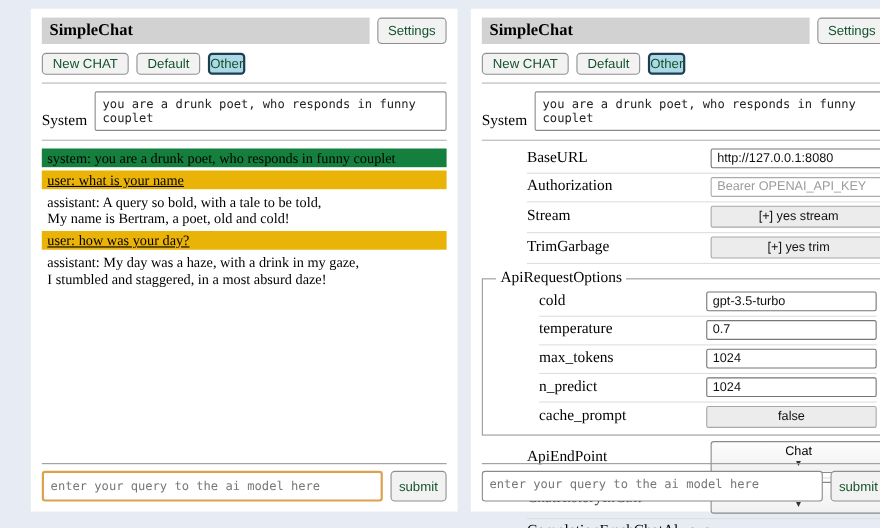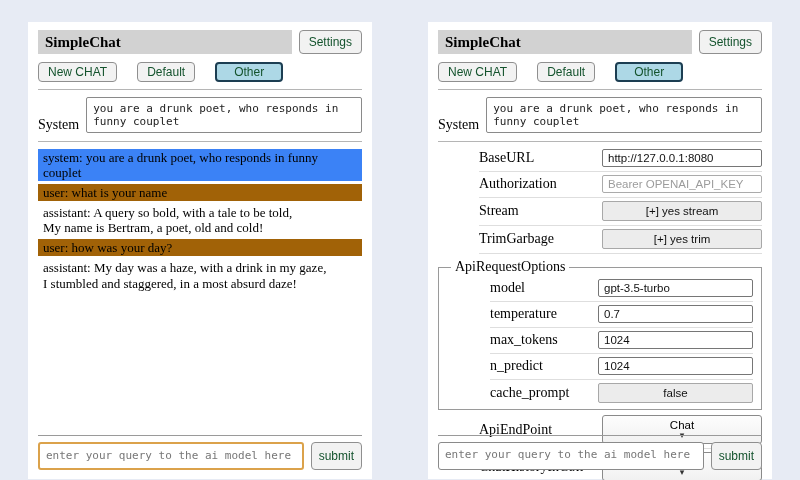--- a/index.html
+++ b/index.html
@@ -5,22 +5,22 @@
   * { box-sizing: border-box; margin: 0; padding: 0; }
   html, body { width: 800px; height: 480px; }
   body {
     background: #e7ebf4;
     font-family: "Liberation Serif", serif;
     position: relative;
     overflow: hidden;
   }
   .panel {
     position: absolute;
-    top: 22px;
-    width: 344px;
+    top: 8px;
+    width: 388px;
     height: 457px;
     background: #ffffff;
     padding: 8px 10px;
   }
   #left-panel  { left: 28px; }
   #right-panel { left: 428px; }
 
   
   .header-row { display: flex; gap: 7px; align-items: stretch; }
   .title-bar {
@@ -35,25 +35,25 @@
     font-family: "Liberation Sans", sans-serif;
     font-size: 12px;
     color: #14532d;
     background: #f2f2f2;
     border: 1px solid #8f8f8f;
     border-radius: 4px;
     padding: 2px 9px;
     cursor: pointer;
     white-space: nowrap;
   }
-  .chat-btns { display: flex; gap: 20px; margin: 8px 0 7px; align-items: center; }
+  .chat-btns { display: flex; gap: 7px; margin: 8px 0 7px; align-items: center; }
   .btn.selected {
     background: #add8e6;
     border: 2px solid #1c3e52;
-    padding: 1px 17px;
+    padding: 1px 0;
   }
   .divider { border: none; border-top: 1px solid #b5b5b5; margin: 3px 0; }
 
   
   .system-row { display: flex; gap: 7px; margin: 7px 0 8px; align-items: flex-end; }
   .system-label { font-size: 14px; padding-top: 5px; }
   textarea {
     font-family: "DejaVu Sans Mono", monospace;
     font-size: 11px;
     color: #222;
@@ -67,22 +67,22 @@
 
   
   .chat-log { margin-top: 7px; }
   .msg {
     font-size: 13px;
     line-height: 1.16;
     padding: 1px 5px;
     margin-bottom: 3px;
     white-space: pre-line;
   }
-  .msg.system    { background: #3b82f6; }
-  .msg.user      { background: #a16207; }
+  .msg.system    { background: #15803d; }
+  .msg.user      { background: #eab308; text-decoration: underline; }
   .msg.assistant { background: #ffffff; }
 
   
   .footer { position: absolute; left: 10px; right: 10px; bottom: 9px; }
   .footer .divider { margin-bottom: 6px; border-top-color: #9a9a9a; }
   .query-flex { display: flex; gap: 7px; align-items: stretch; }
   .query-input { flex: 1; height: 28px; padding: 5px 6px; border-radius: 3px; }
   .query-input.focused { border: 2px solid #dba24b; }
   .submit-btn { border-radius: 4px; padding: 2px 7px; }
 
@@ -232,21 +232,21 @@
 
     <div class="setting-row">
       <span class="setting-label">TrimGarbage</span>
       <button class="toggle-control">[+] yes trim</button>
     </div>
 
     <fieldset class="options-group">
       <legend>ApiRequestOptions</legend>
 
       <div class="setting-row">
-        <span class="setting-label">model</span>
+        <span class="setting-label">cold</span>
         <input class="text-control" type="text" value="gpt-3.5-turbo" style="">
       </div>
 
       <div class="setting-row">
         <span class="setting-label">temperature</span>
         <input class="text-control" type="text" value="0.7" style="">
       </div>
 
       <div class="setting-row">
         <span class="setting-label">max_tokens</span>

